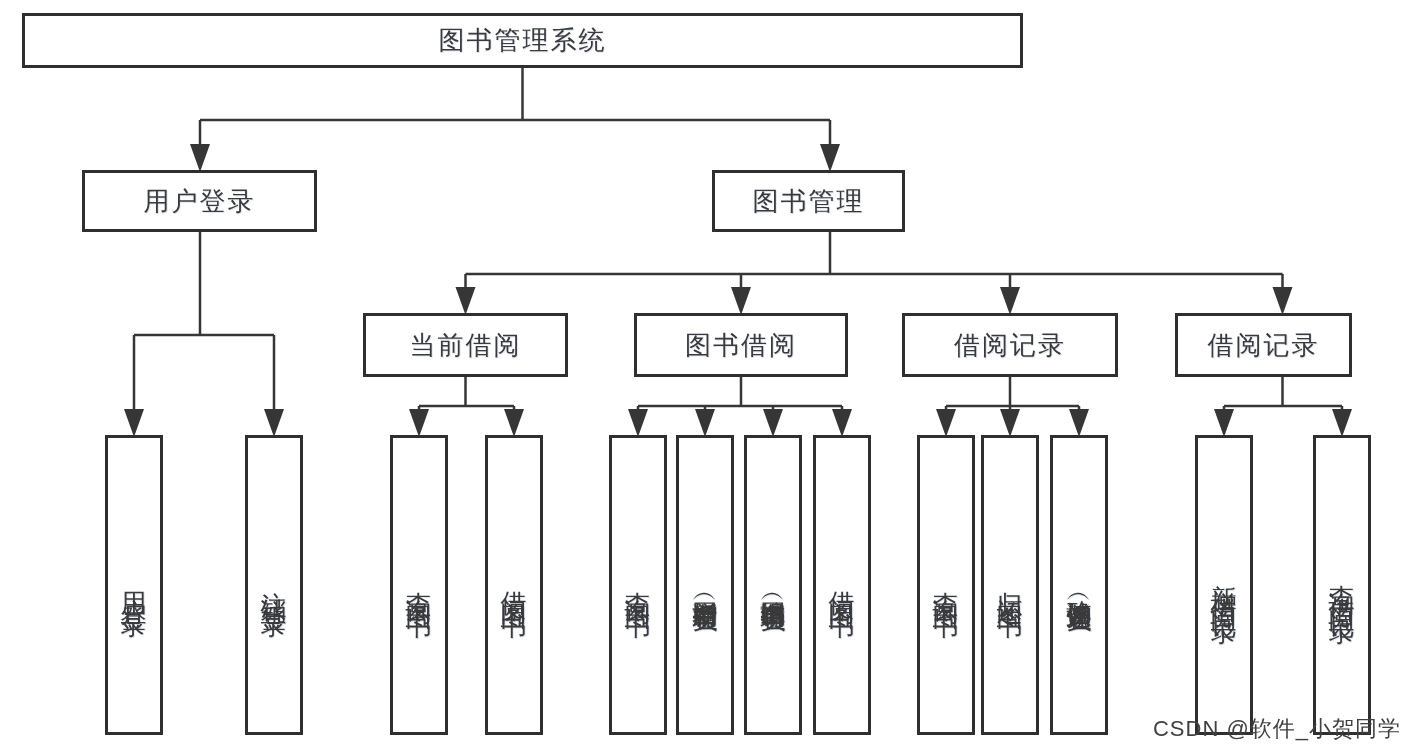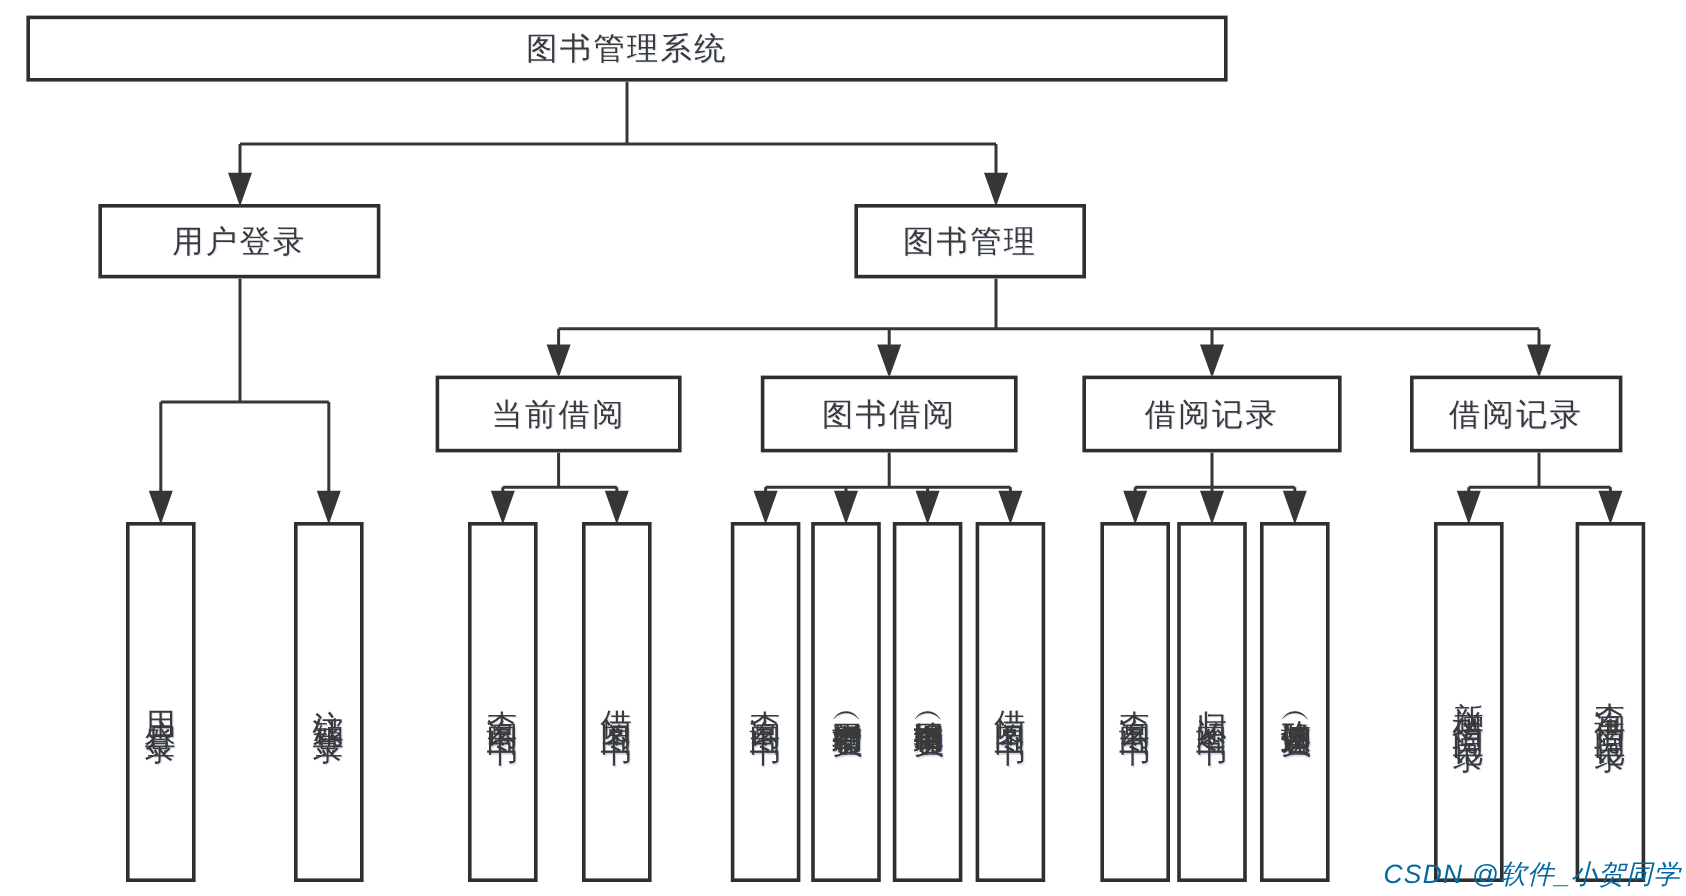--- a/index.html
+++ b/index.html
@@ -49,24 +49,23 @@
   }
   .box.v span.tight {
     letter-spacing: 1px;
     font-size: 25px;
   }
   .watermark {
     position: absolute;
     right: 4px;
     bottom: 3px;
     font-size: 22px;
-    color: #0369a1;
+    color: #404040;
     letter-spacing: 1px;
     white-space: nowrap;
-    font-style: italic;
   }
 </style>
 </head>
 <body>
 
 <div class="canvas">
 
   <svg class="connectors" viewBox="0 0 1405 747" xmlns="http://www.w3.org/2000/svg">
       <path d="M522.5 68 V120" stroke="#363636" stroke-width="2.5" fill="none"></path>
       <path d="M200 120 H830" stroke="#363636" stroke-width="2.5" fill="none"></path>

